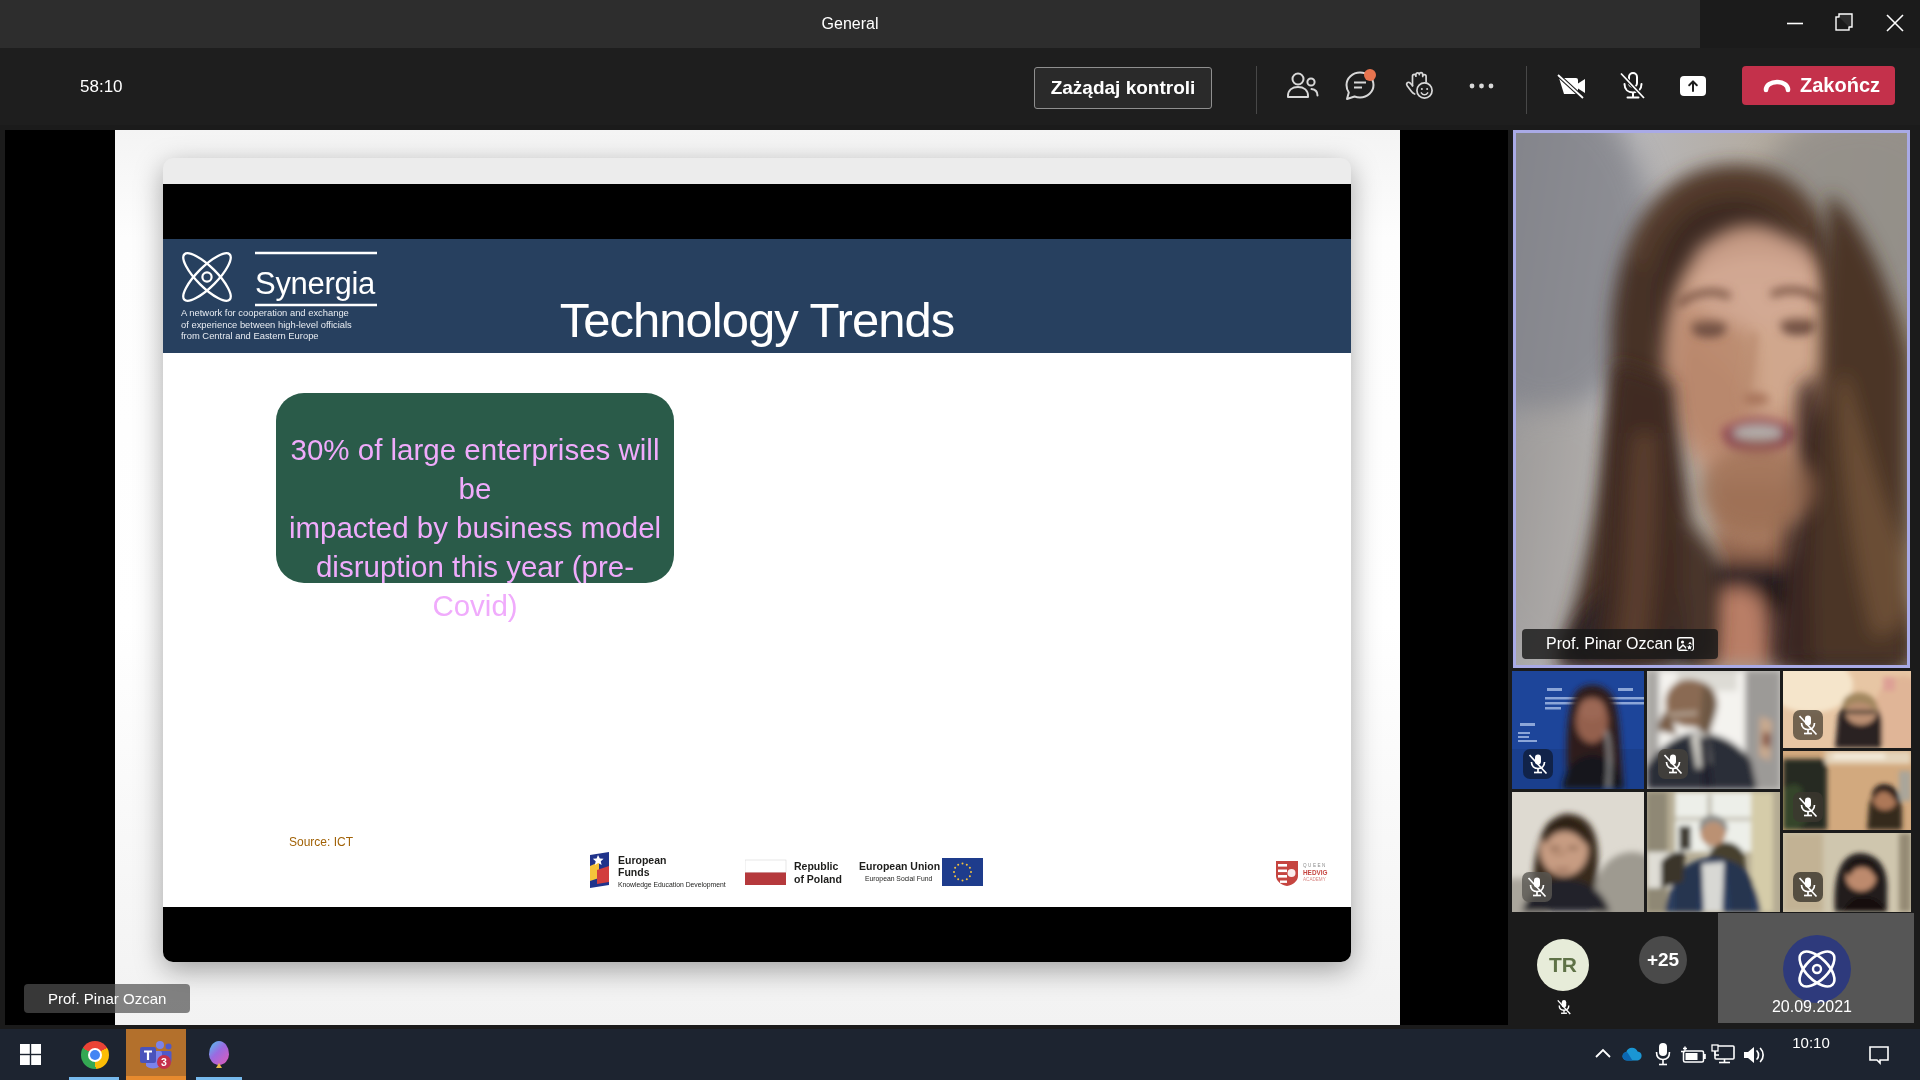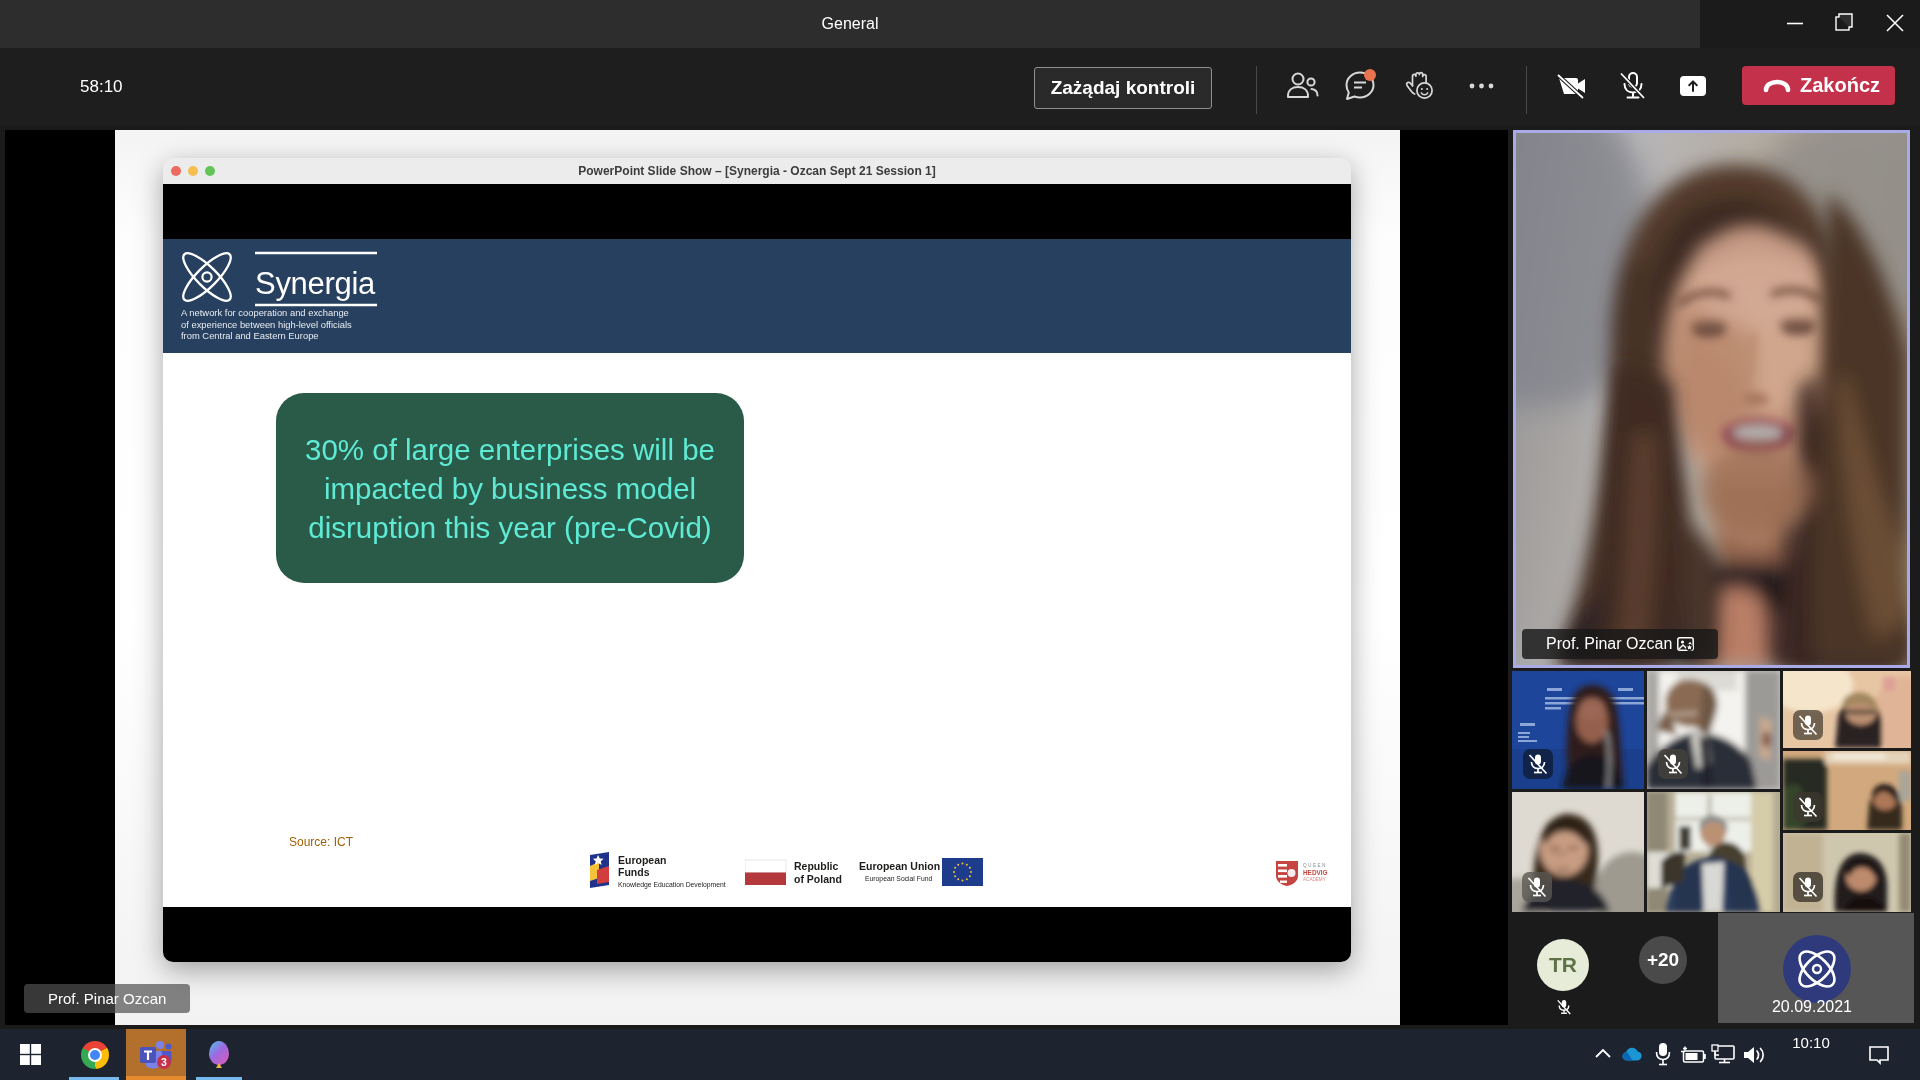--- a/index.html
+++ b/index.html
@@ -33,22 +33,22 @@
   #ppt-blackbot { left:0; top:749px; width:1188px; height:55px; background:#000; }
   #ppt-titlebar { left:0; top:0; width:1188px; height:26px; background:#ececec;
      border-radius:10px 10px 0 0; }
   #ppt-titlebar .t { width:100%; text-align:center; font-size:12px; font-weight:bold;
      color:#3c3c3c; line-height:26px; }
   .tl { top:8px; width:10px; height:10px; border-radius:50%; }
   #ppt-navy { left:0; top:81px; width:1188px; height:114px; background:#27405f; }
   #ppt-white { left:0; top:195px; width:1188px; height:554px; background:#fff; }
   #slide-title { left:0; top:134px; width:1188px; text-align:center; color:#fff; font-size:49px; letter-spacing:-1px; }
 
-  #greenbox { left:113px; top:235px; width:468px; height:190px; background:#2a5b49;
-     border-radius:28px; color:#5eead4; font-size:29.5px; line-height:39px; text-align:center;
+  #greenbox { left:113px; top:235px; width:398px; height:190px; background:#2a5b49;
+     border-radius:28px; color:#f0abfc; font-size:29.5px; line-height:39px; text-align:center;
      padding-top:37px; }
   #graybox { left:605px; top:235px; width:469px; height:187px; background:#8c8c8c;
      border:2px solid #5d6c80; border-radius:28px; color:#fff; font-size:29.5px; line-height:39px;
      text-align:center; padding-top:35px; }
   #source { left:126px; top:677px; font-size:12px; color:#a16207; }
 
   
   #bigtile { left:1513px; top:130px; width:397px; height:538px; border:3px solid #a9aae6;
      background:#000; }
   .vlabel { background:rgba(25,25,25,0.82); border-radius:4px; color:#fff; font-size:15px;
@@ -132,30 +132,25 @@
   <svg class="abs" style="left:1762px;top:74px;width:30px;height:24px" viewBox="0 0 30 24">
     <path d="M4 16 c0-5 5-8 11-8 s11 3 11 8" fill="none" stroke="#fff" stroke-width="4.6" stroke-linecap="round"></path>
   </svg>
   <div class="abs" style="left:1800px;top:66px;height:39px;line-height:38px;color:#fff;font-size:20px;font-weight:bold">Zakończ</div>
 
   <div class="abs" id="stage-black-l"></div>
   <div class="abs" id="stage-white"></div>
   <div class="abs" id="stage-black-r"></div>
 
   <div class="abs" id="ppt">
-    <div class="abs" id="ppt-titlebar">
-      <div class="t">PowerPoint Slide Show – [Synergia - Ozcan Sept 21 Session 1]</div>
-      <div class="abs tl" style="left:8px;background:#ed6a5e"></div>
-      <div class="abs tl" style="left:25px;background:#f4bf4f"></div>
-      <div class="abs tl" style="left:42px;background:#61c454"></div>
-    </div>
     <div class="abs" id="ppt-blacktop"></div>
     <div class="abs" id="ppt-blackbot"></div>
     <div class="abs" id="ppt-navy"></div>
     <div class="abs" id="ppt-white"></div>
+    <div class="abs" id="slide-title">Technology Trends</div>
 
     <svg class="abs" style="left:18px;top:88px;width:220px;height:100px" viewBox="0 0 220 100">
       <g stroke="#fff" fill="none">
         <ellipse cx="26" cy="31" rx="32" ry="10" stroke-width="2.3" transform="rotate(-45 26 31)"></ellipse>
         <ellipse cx="26" cy="31" rx="32" ry="10" stroke-width="2.3" transform="rotate(45 26 31)"></ellipse>
         <circle cx="26" cy="31" r="4.6" stroke-width="2.2"></circle>
       </g>
       <line x1="74" y1="7" x2="196" y2="7" stroke="#fff" stroke-width="2.6"></line>
       <line x1="74" y1="59" x2="196" y2="59" stroke="#fff" stroke-width="2.6"></line>
       <text x="74" y="48" fill="#fff" font-size="31" letter-spacing="-0.3">Synergia</text>
@@ -552,21 +547,21 @@
   <div class="abs avatar" style="left:1537px;top:939px;width:52px;height:52px;background:#e7ecd9;color:#5f7247;font-size:21px;font-weight:bold;line-height:52px">TR</div>
   <svg class="abs" style="left:1553px;top:996px;width:22px;height:22px" viewBox="0 0 30 30">
       <g stroke="#fff" fill="none">
     <rect x="12" y="5.5" width="6" height="10" rx="3" fill="#fff" stroke="none"></rect>
     <path d="M8.5 13 c0 4.2 2.9 6.5 6.5 6.5 s6.5-2.3 6.5-6.5" stroke-width="1.9"></path>
     <line x1="15" y1="19.5" x2="15" y2="23" stroke-width="1.9"></line>
     <line x1="11" y1="23.5" x2="19" y2="23.5" stroke-width="1.9"></line>
     <line x1="6.5" y1="6" x2="23.5" y2="24.5" stroke-width="1.9"></line>
   </g>
     </svg>
-  <div class="abs avatar" style="left:1639px;top:936px;width:48px;height:48px;background:#4a4a4a;color:#fff;font-size:19px;font-weight:bold;line-height:48px">+20</div>
+  <div class="abs avatar" style="left:1639px;top:936px;width:48px;height:48px;background:#4a4a4a;color:#fff;font-size:19px;font-weight:bold;line-height:48px">+25</div>
 
   <div class="abs" id="taskbar"></div>
   <svg class="abs" style="left:20px;top:1044px;width:21px;height:21px" viewBox="0 0 21 21">
     <rect x="0" y="0" width="9.8" height="9.8" fill="#fff"></rect>
       <rect x="11.2" y="0" width="9.8" height="9.8" fill="#fff"></rect>
     <rect x="0" y="11.2" width="9.8" height="9.8" fill="#fff"></rect>
       <rect x="11.2" y="11.2" width="9.8" height="9.8" fill="#fff"></rect>
   </svg>
 
   <div class="abs" style="left:81px;top:1041px;width:28px;height:28px;border-radius:50%;background:conic-gradient(from -60deg,#ea4335 0 33%,#fbbc05 0 66%,#34a853 0 100%)"></div>

